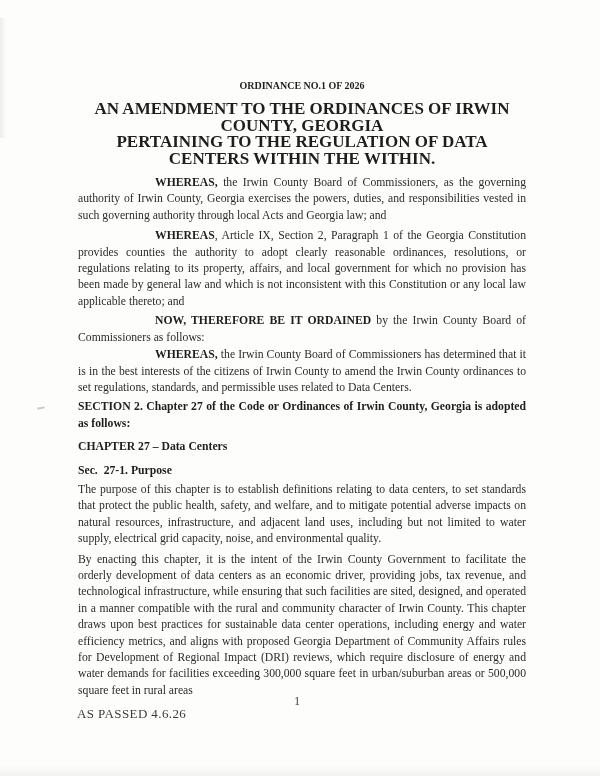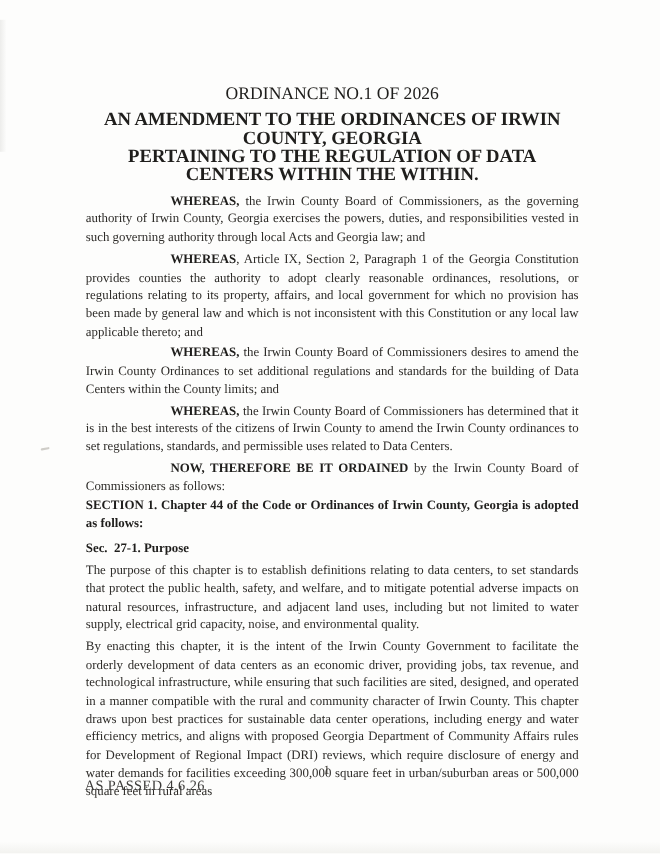--- a/index.html
+++ b/index.html
@@ -42,22 +42,22 @@
     opacity: .65;
   }
   .content {
     position: absolute;
     left: 78px; top: 78px;
     width: 448px;
     font-size: 11.7px;
     line-height: 16.4px;
   }
   .title {
-    font-size: 16px;
-    font-weight: normal;
+    font-size: 10px;
+    font-weight: bold;
     text-align: center;
     color: #1f1e1c;
     margin: 0 0 7px 0;
   }
   .subtitle {
     font-size: 17px;
     font-weight: bold;
     text-align: center;
     color: #1f1e1c;
     margin: 0 0 8px 0;
@@ -108,28 +108,28 @@
 
     <div class="subtitle">
       <span>AN AMENDMENT TO THE ORDINANCES OF IRWIN COUNTY, GEORGIA</span><br>
       <span>PERTAINING TO THE REGULATION OF DATA CENTERS WITHIN THE WITHIN.</span>
     </div>
 
     <p class="para indent mb4"><strong>WHEREAS,</strong><span> the Irwin County Board of Commissioners, as the governing authority of Irwin County, Georgia exercises the powers, duties, and responsibilities vested in such governing authority through local Acts and Georgia law; and</span></p>
 
     <p class="para indent"><strong>WHEREAS</strong><span>, Article IX, Section 2, Paragraph 1 of the Georgia Constitution provides counties the authority to adopt clearly reasonable ordinances, resolutions, or regulations relating to its property, affairs, and local government for which no provision has been made by general law and which is not inconsistent with this Constitution or any local law applicable thereto; and</span></p>
 
-    <p class="para indent"><strong>WHEREAS,</strong><span> the Irwin County Board of Commissioners desires to amend the Irwin County Ordinances to set additional regulations and standards for the building of Data Centers within the County limits; and</span></p>
+
+    <p class="para indent mb1"><strong>NOW, THEREFORE BE IT ORDAINED</strong><span> by the Irwin County Board of Commissioners as follows:</span></p>
 
     <p class="para indent"><strong>WHEREAS,</strong><span> the Irwin County Board of Commissioners has determined that it is in the best interests of the citizens of Irwin County to amend the Irwin County ordinances to set regulations, standards, and permissible uses related to Data Centers.</span></p>
 
-    <p class="para indent mb1"><strong>NOW, THEREFORE BE IT ORDAINED</strong><span> by the Irwin County Board of Commissioners as follows:</span></p>
+    <div class="heading">SECTION 2. Chapter 27 of the Code or Ordinances of Irwin County, Georgia is adopted as follows:</div>
 
-    <div class="heading">SECTION 1. Chapter 44 of the Code or Ordinances of Irwin County, Georgia is adopted as follows:</div>
-
+    <div class="heading">CHAPTER 27 – Data Centers</div>
 
     <div class="heading mb4">Sec.&nbsp; 27-1. Purpose</div>
 
     <p class="para mb4">The purpose of this chapter is to establish definitions relating to data centers, to set standards that protect the public health, safety, and welfare, and to mitigate potential adverse impacts on natural resources, infrastructure, and adjacent land uses, including but not limited to water supply, electrical grid capacity, noise, and environmental quality.</p>
 
     <p class="para">By enacting this chapter, it is the intent of the Irwin County Government to facilitate the orderly development of data centers as an economic driver, providing jobs, tax revenue, and technological infrastructure, while ensuring that such facilities are sited, designed, and operated in a manner compatible with the rural and community character of Irwin County. This chapter draws upon best practices for sustainable data center operations, including energy and water efficiency metrics, and aligns with proposed Georgia Department of Community Affairs rules for Development of Regional Impact (DRI) reviews, which require disclosure of energy and water demands for facilities exceeding 300,000 square feet in urban/suburban areas or 500,000 square feet in rural areas</p>
 
   </div>
 
   <div class="page-number">1</div>

